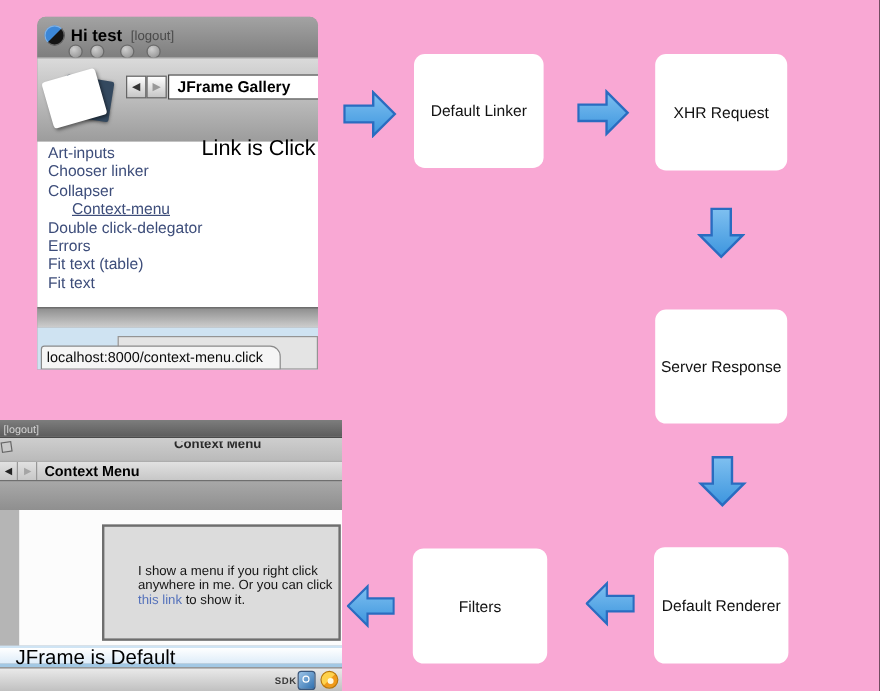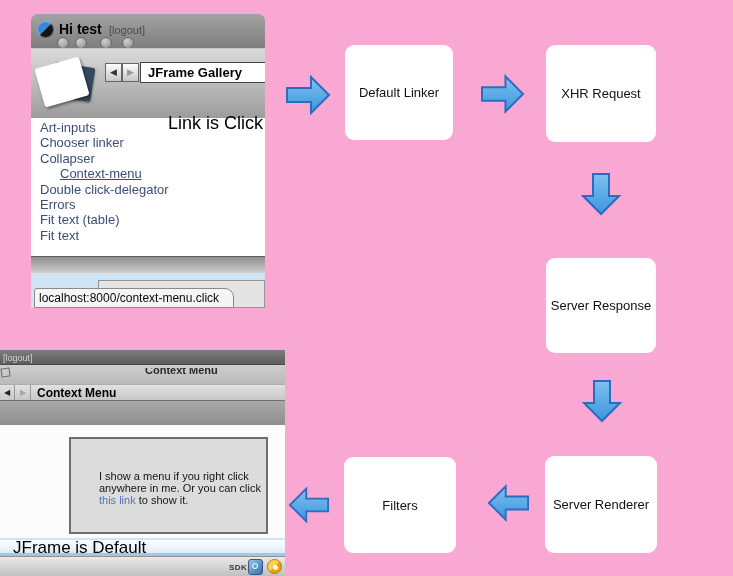--- a/index.html
+++ b/index.html
@@ -67,21 +67,21 @@
   .clipped-title{position:absolute;left:145px;top:3px;width:75px;height:10px;overflow:hidden;}
   .clipped-title span{display:block;margin-top:-4px;font-size:11px;font-weight:bold;color:#2a2a2a;
         white-space:nowrap;}
   #win2 .navrow{position:absolute;left:0;top:19px;width:100%;height:17px;
         background:linear-gradient(#e1e1e1,#c7c7c7);border-top:1px solid #adadad;
         border-bottom:1px solid #6f6f6f;}
   #win2 .navbtn2{position:absolute;top:0;width:15px;height:15px;border:0;border-right:1px solid #979797;
         background:transparent;font-size:8px;line-height:15px;text-align:center;padding:0;}
   #win2 .navtitle{position:absolute;left:37px;top:1px;font-size:12px;font-weight:bold;color:#000;
         white-space:nowrap;}
-  #win2 .content{position:absolute;left:0;top:75px;width:100%;height:113px;background:#fcfcfc;}
+  #win2 .content{position:absolute;left:16px;top:75px;width:100%;height:113px;background:#fcfcfc;}
   .menu-panel{position:absolute;left:69px;top:12px;width:199px;height:97px;background:#dcdcdc;
         border:2px solid #6e6e6e;padding:31px 0 0 28px;font-size:11px;line-height:12px;color:#151515;}
   .menu-panel .lnk{color:#5572bb;}
   #win2 .statusbar{position:absolute;left:0;top:188px;width:100%;height:18px;
         background:linear-gradient(#ffffff,#ddecf9);border-top:2px solid #cfe4f4;
         border-bottom:3px solid #a2c8e4;}
   #note2{position:absolute;left:13px;top:-2px;font-size:17px;color:#000;white-space:nowrap;}
   #win2 .taskbar{position:absolute;left:0;top:206px;width:100%;height:20px;
         background:linear-gradient(#eaeaea,#c0c0c0);border-top:1px solid #909090;}
   .sdk-label{position:absolute;left:229px;top:6px;font-size:8px;font-weight:bold;color:#3a3a3a;
@@ -134,21 +134,21 @@
     <div class="big-note" id="note1">Link is Click</div>
     <div class="grayband"></div>
     <div class="blueband"></div>
     <div class="insetbox"></div>
     <div class="url-tip">localhost:8000/context-menu.click</div>
   </div>
 
   <div class="flow-box" style="left:345px;top:45px;width:108px;height:95px">Default Linker</div>
   <div class="flow-box" style="left:546px;top:45px;width:110px;height:97px">XHR Request</div>
   <div class="flow-box" style="left:546px;top:258px;width:110px;height:95px">Server Response</div>
-  <div class="flow-box" style="left:545px;top:456px;width:112px;height:97px">Server Renderer</div>
+  <div class="flow-box" style="left:545px;top:456px;width:112px;height:97px">Default Renderer</div>
   <div class="flow-box" style="left:344px;top:457px;width:112px;height:96px">Filters</div>
 
   <svg class="arrow" style="left:286px;top:75px" width="45" height="40" viewBox="0 0 45 40">
     <defs>
         <linearGradient id="ag1" x1="0" y1="0" x2="0" y2="1">
       <stop offset="0" stop-color="#7fc0f0"></stop>
           <stop offset="1" stop-color="#3c95de"></stop>
         </linearGradient>
       </defs>
     <polygon points="1,13 25,13 25,2 43,20 25,38 25,27 1,27" fill="url(#ag1)" stroke="#2a6cc0" stroke-width="2"></polygon>

